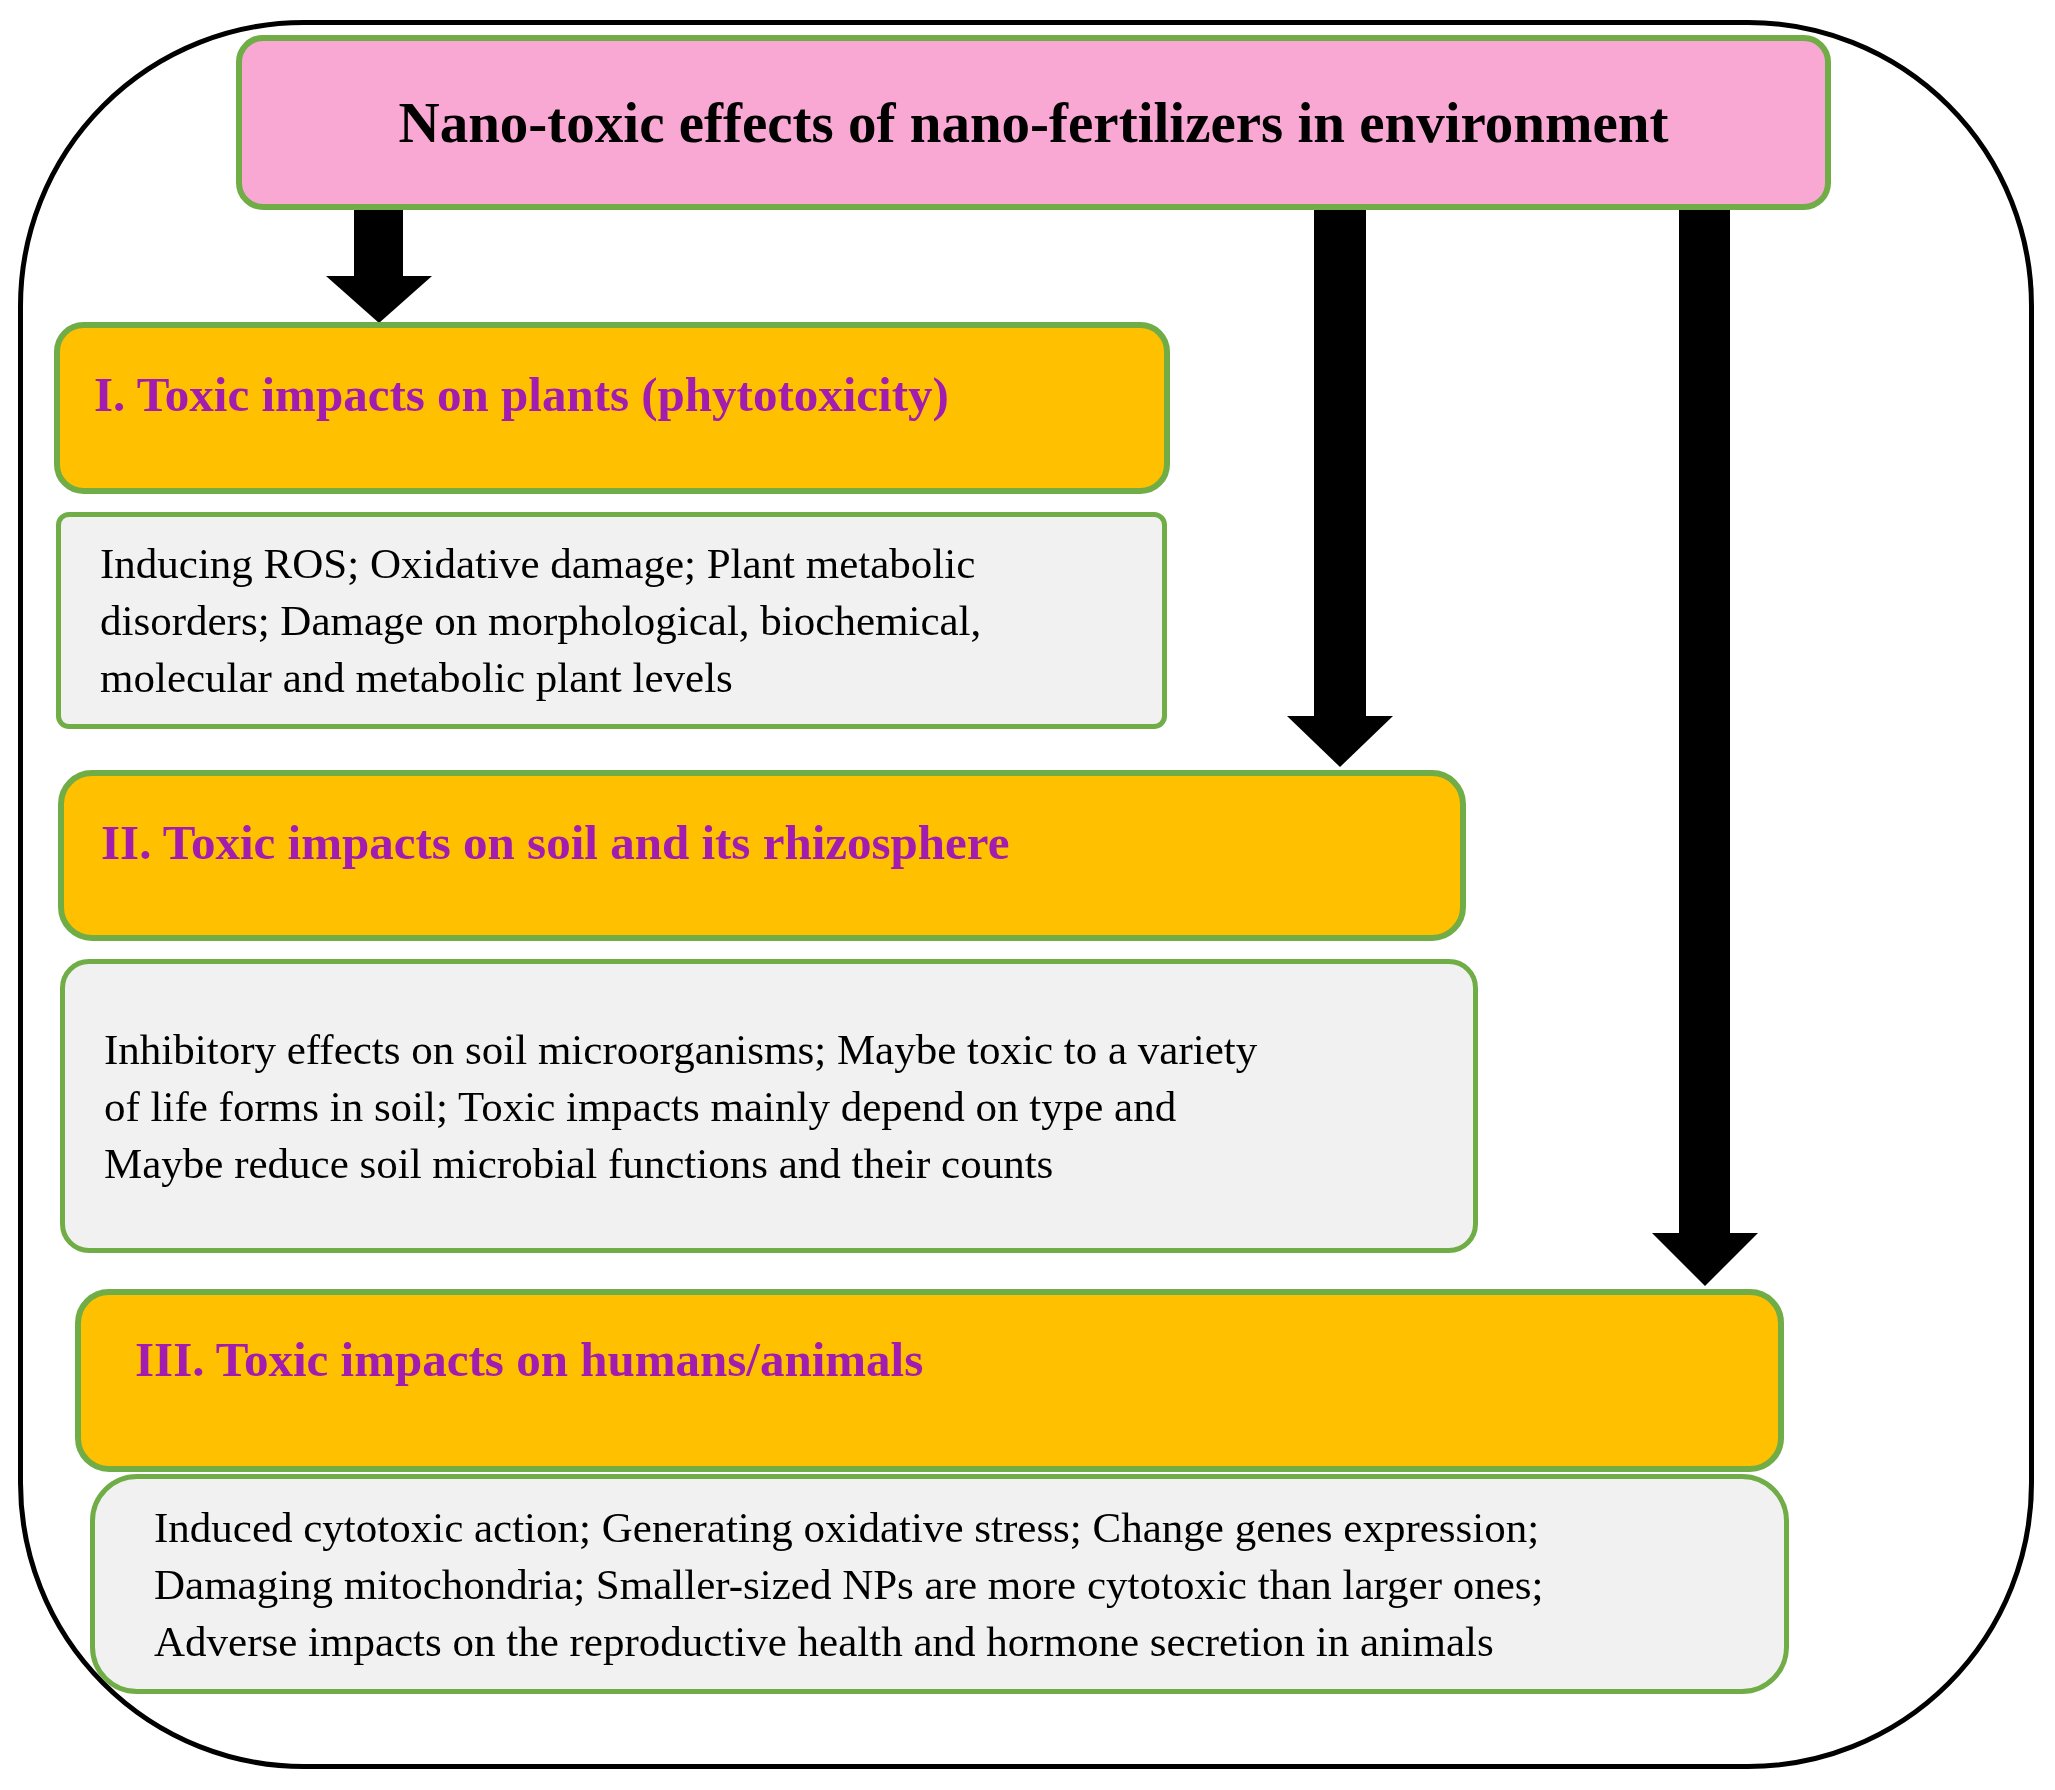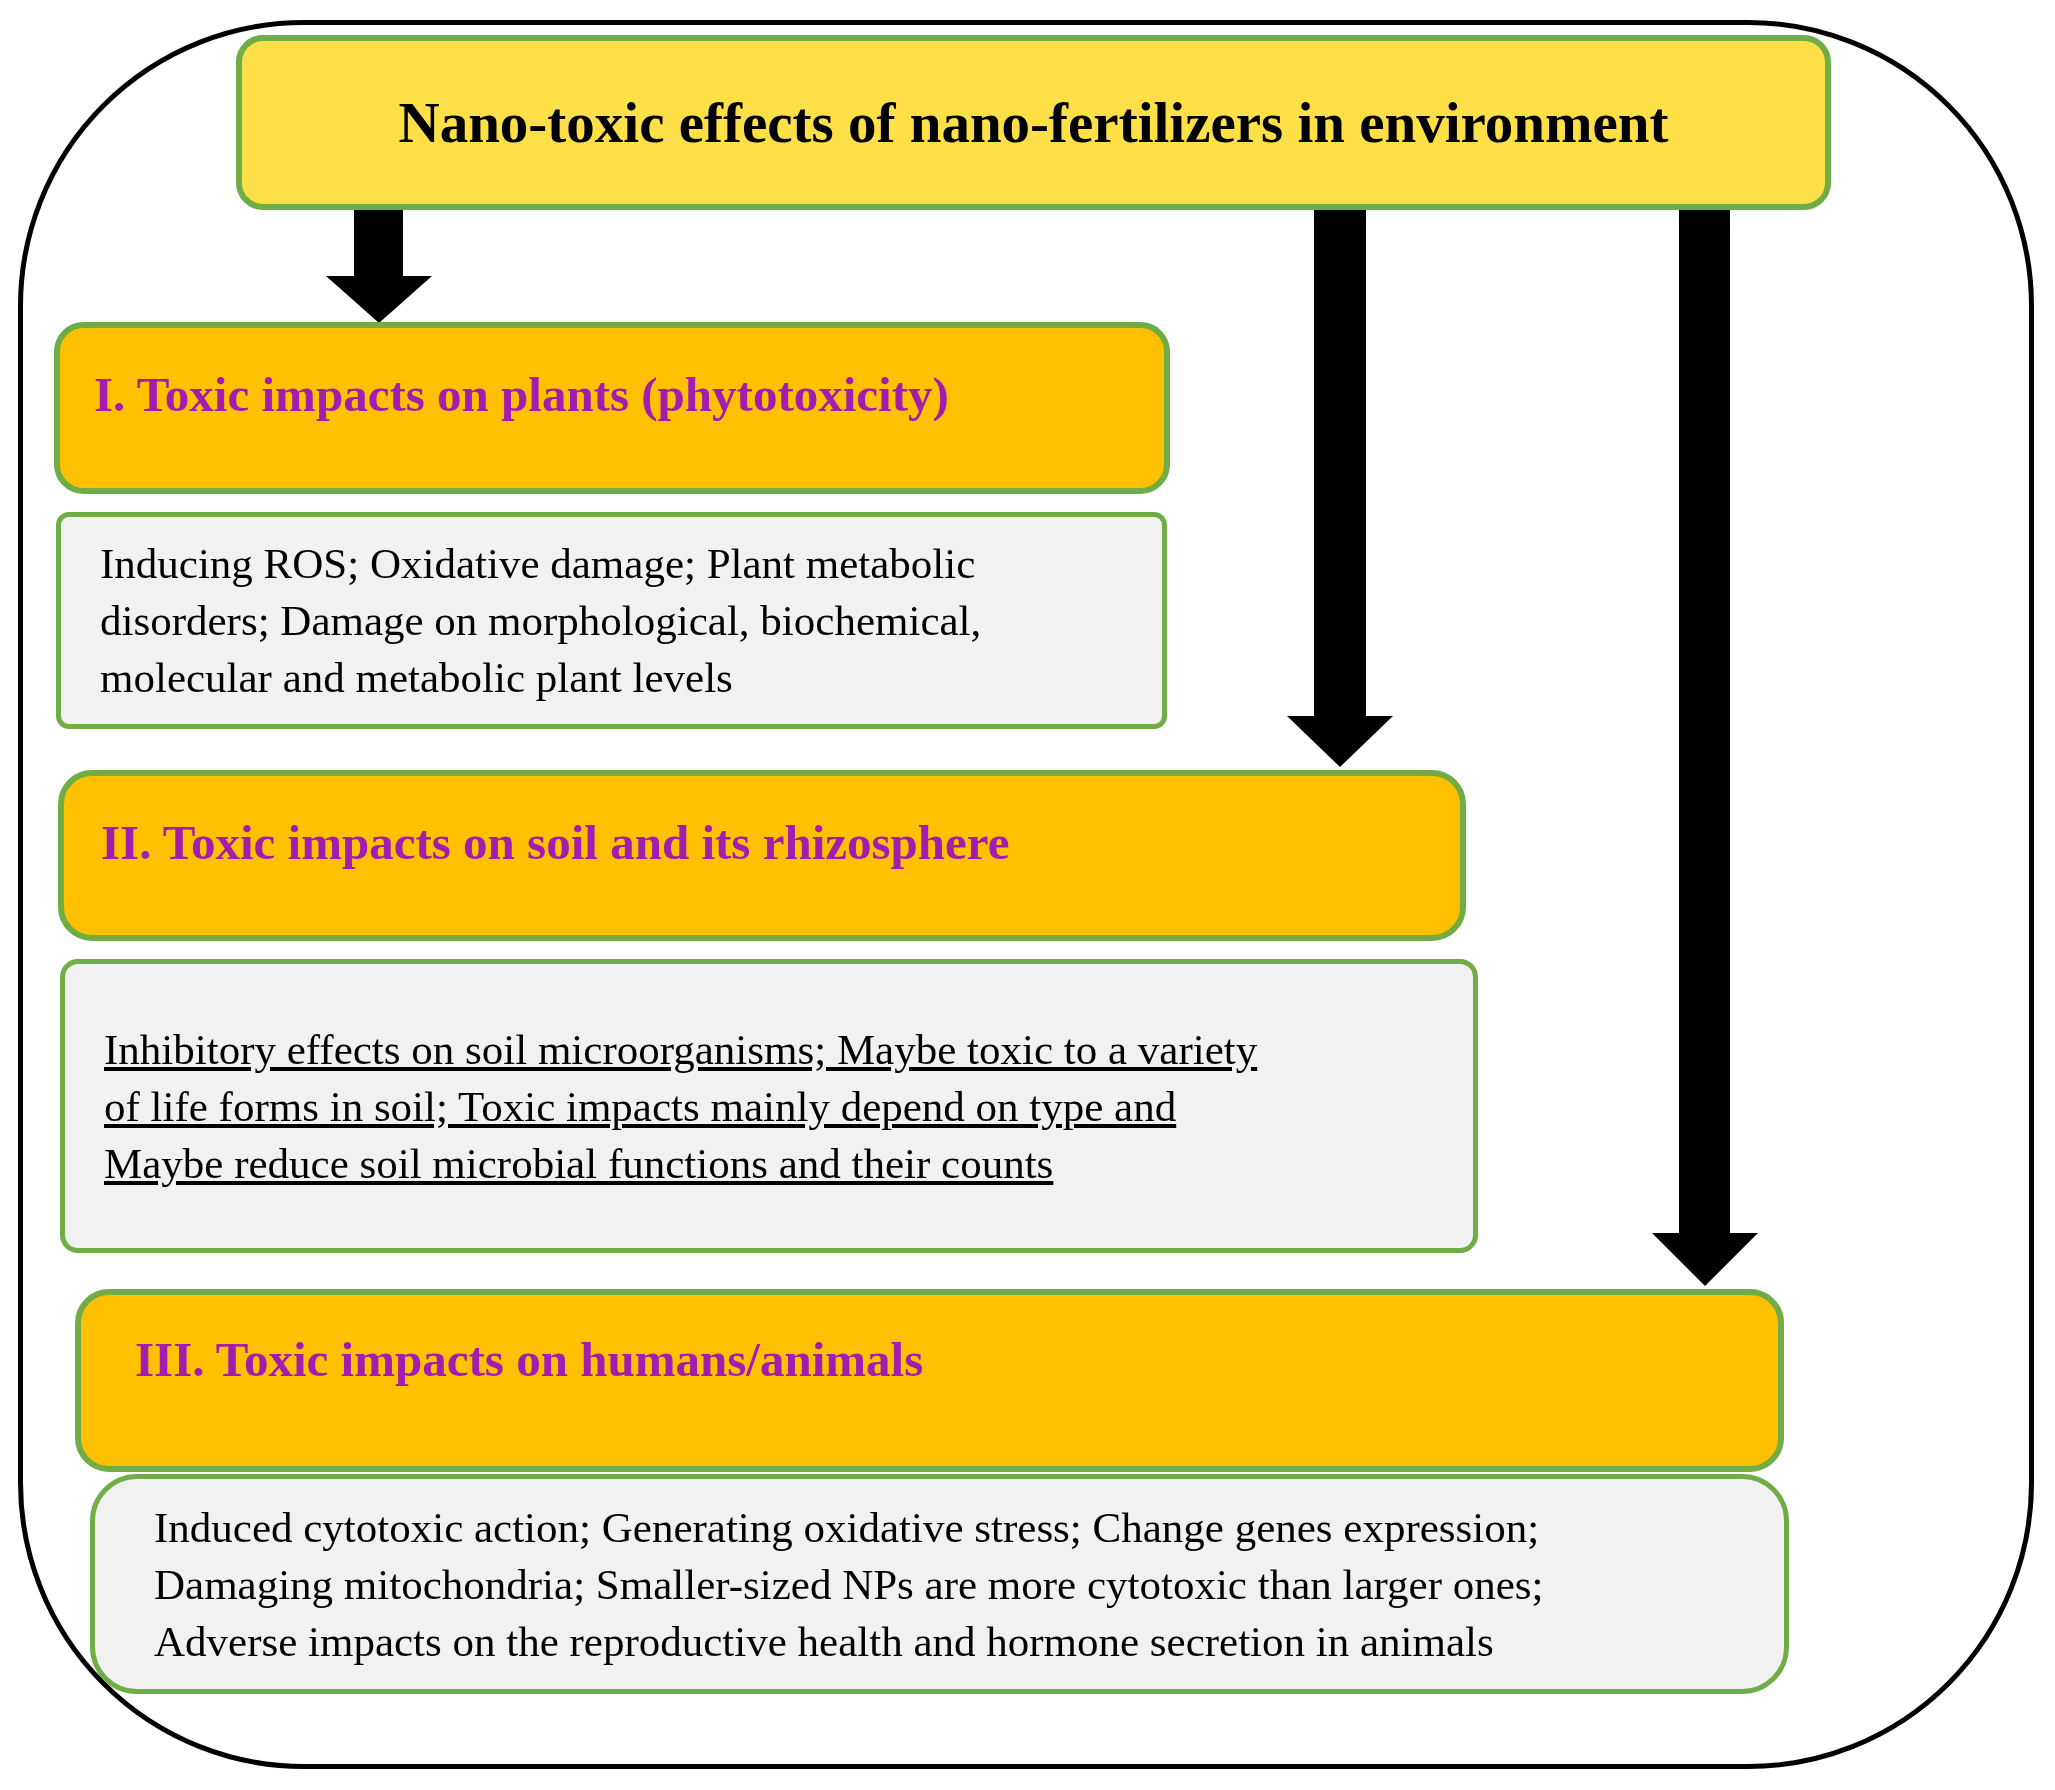--- a/index.html
+++ b/index.html
@@ -25,21 +25,21 @@
     border: 5.9px solid #000000;
     border-radius: 286px;
     box-sizing: border-box;
     background: transparent;
   }
   
   .title-box {
     position: absolute;
     left: 236px; top: 35px;
     width: 1595px; height: 175px;
-    background: #fde047;
+    background: #f9a8d4;
     border: 6.4px solid #70AD47;
     border-radius: 27px;
     box-sizing: border-box;
     display: flex;
     align-items: center;
     justify-content: center;
   }
   .title-text {
     font-size: 57px;
     font-weight: bold;
@@ -75,21 +75,21 @@
     flex-direction: column;
     justify-content: center;
   }
   .detail-line {
     font-size: 43px;
     color: #000000;
     line-height: 57px;
     white-space: nowrap;
   }
   #detail-1 { left: 56px; top: 512px; width: 1111px; height: 217px; border-radius: 13px; padding-left: 39px; }
-  #detail-2 { left: 60px; top: 959px; width: 1418px; height: 294px; border-radius: 18px; padding-left: 39px; text-decoration: underline; }
+  #detail-2 { left: 60px; top: 959px; width: 1418px; height: 294px; border-radius: 29px; padding-left: 39px; }
   #detail-3 { left: 90px; top: 1474px; width: 1699px; height: 220px; border-radius: 47px; padding-left: 59px; }
   
   .arrow-shaft {
     position: absolute;
     background: #000000;
   }
   .arrow-head {
     position: absolute;
     width: 0; height: 0;
   }

